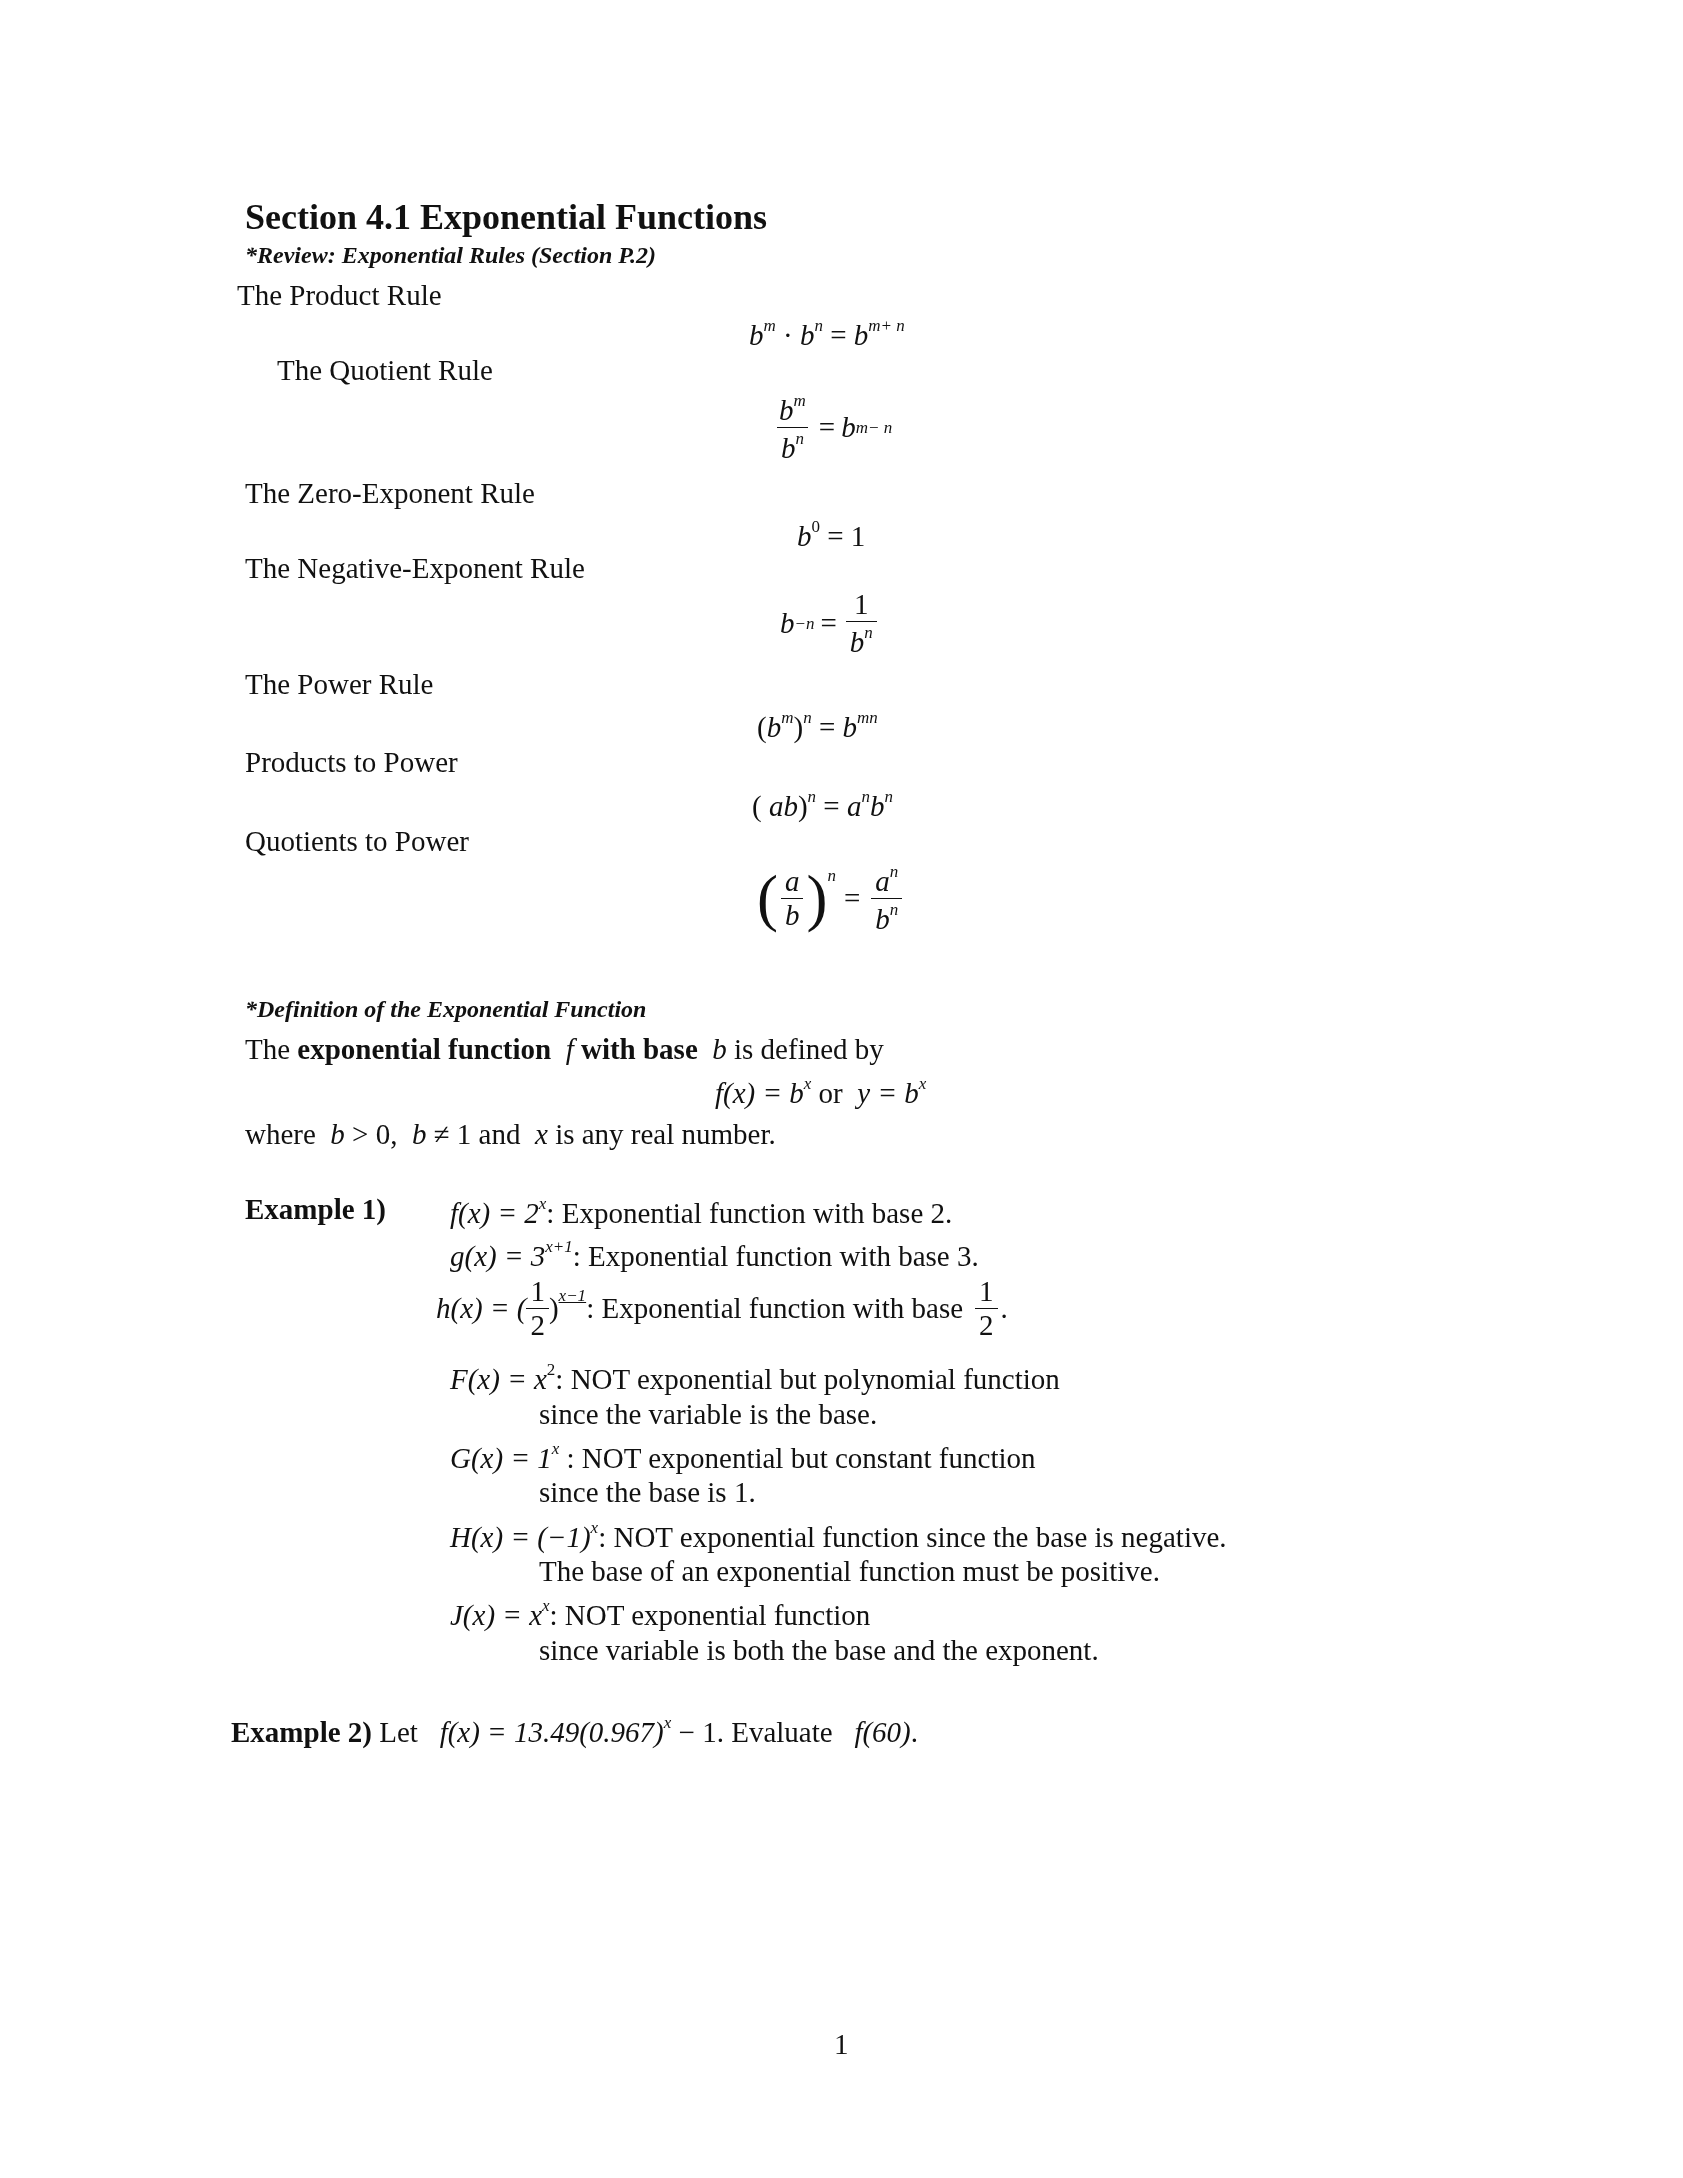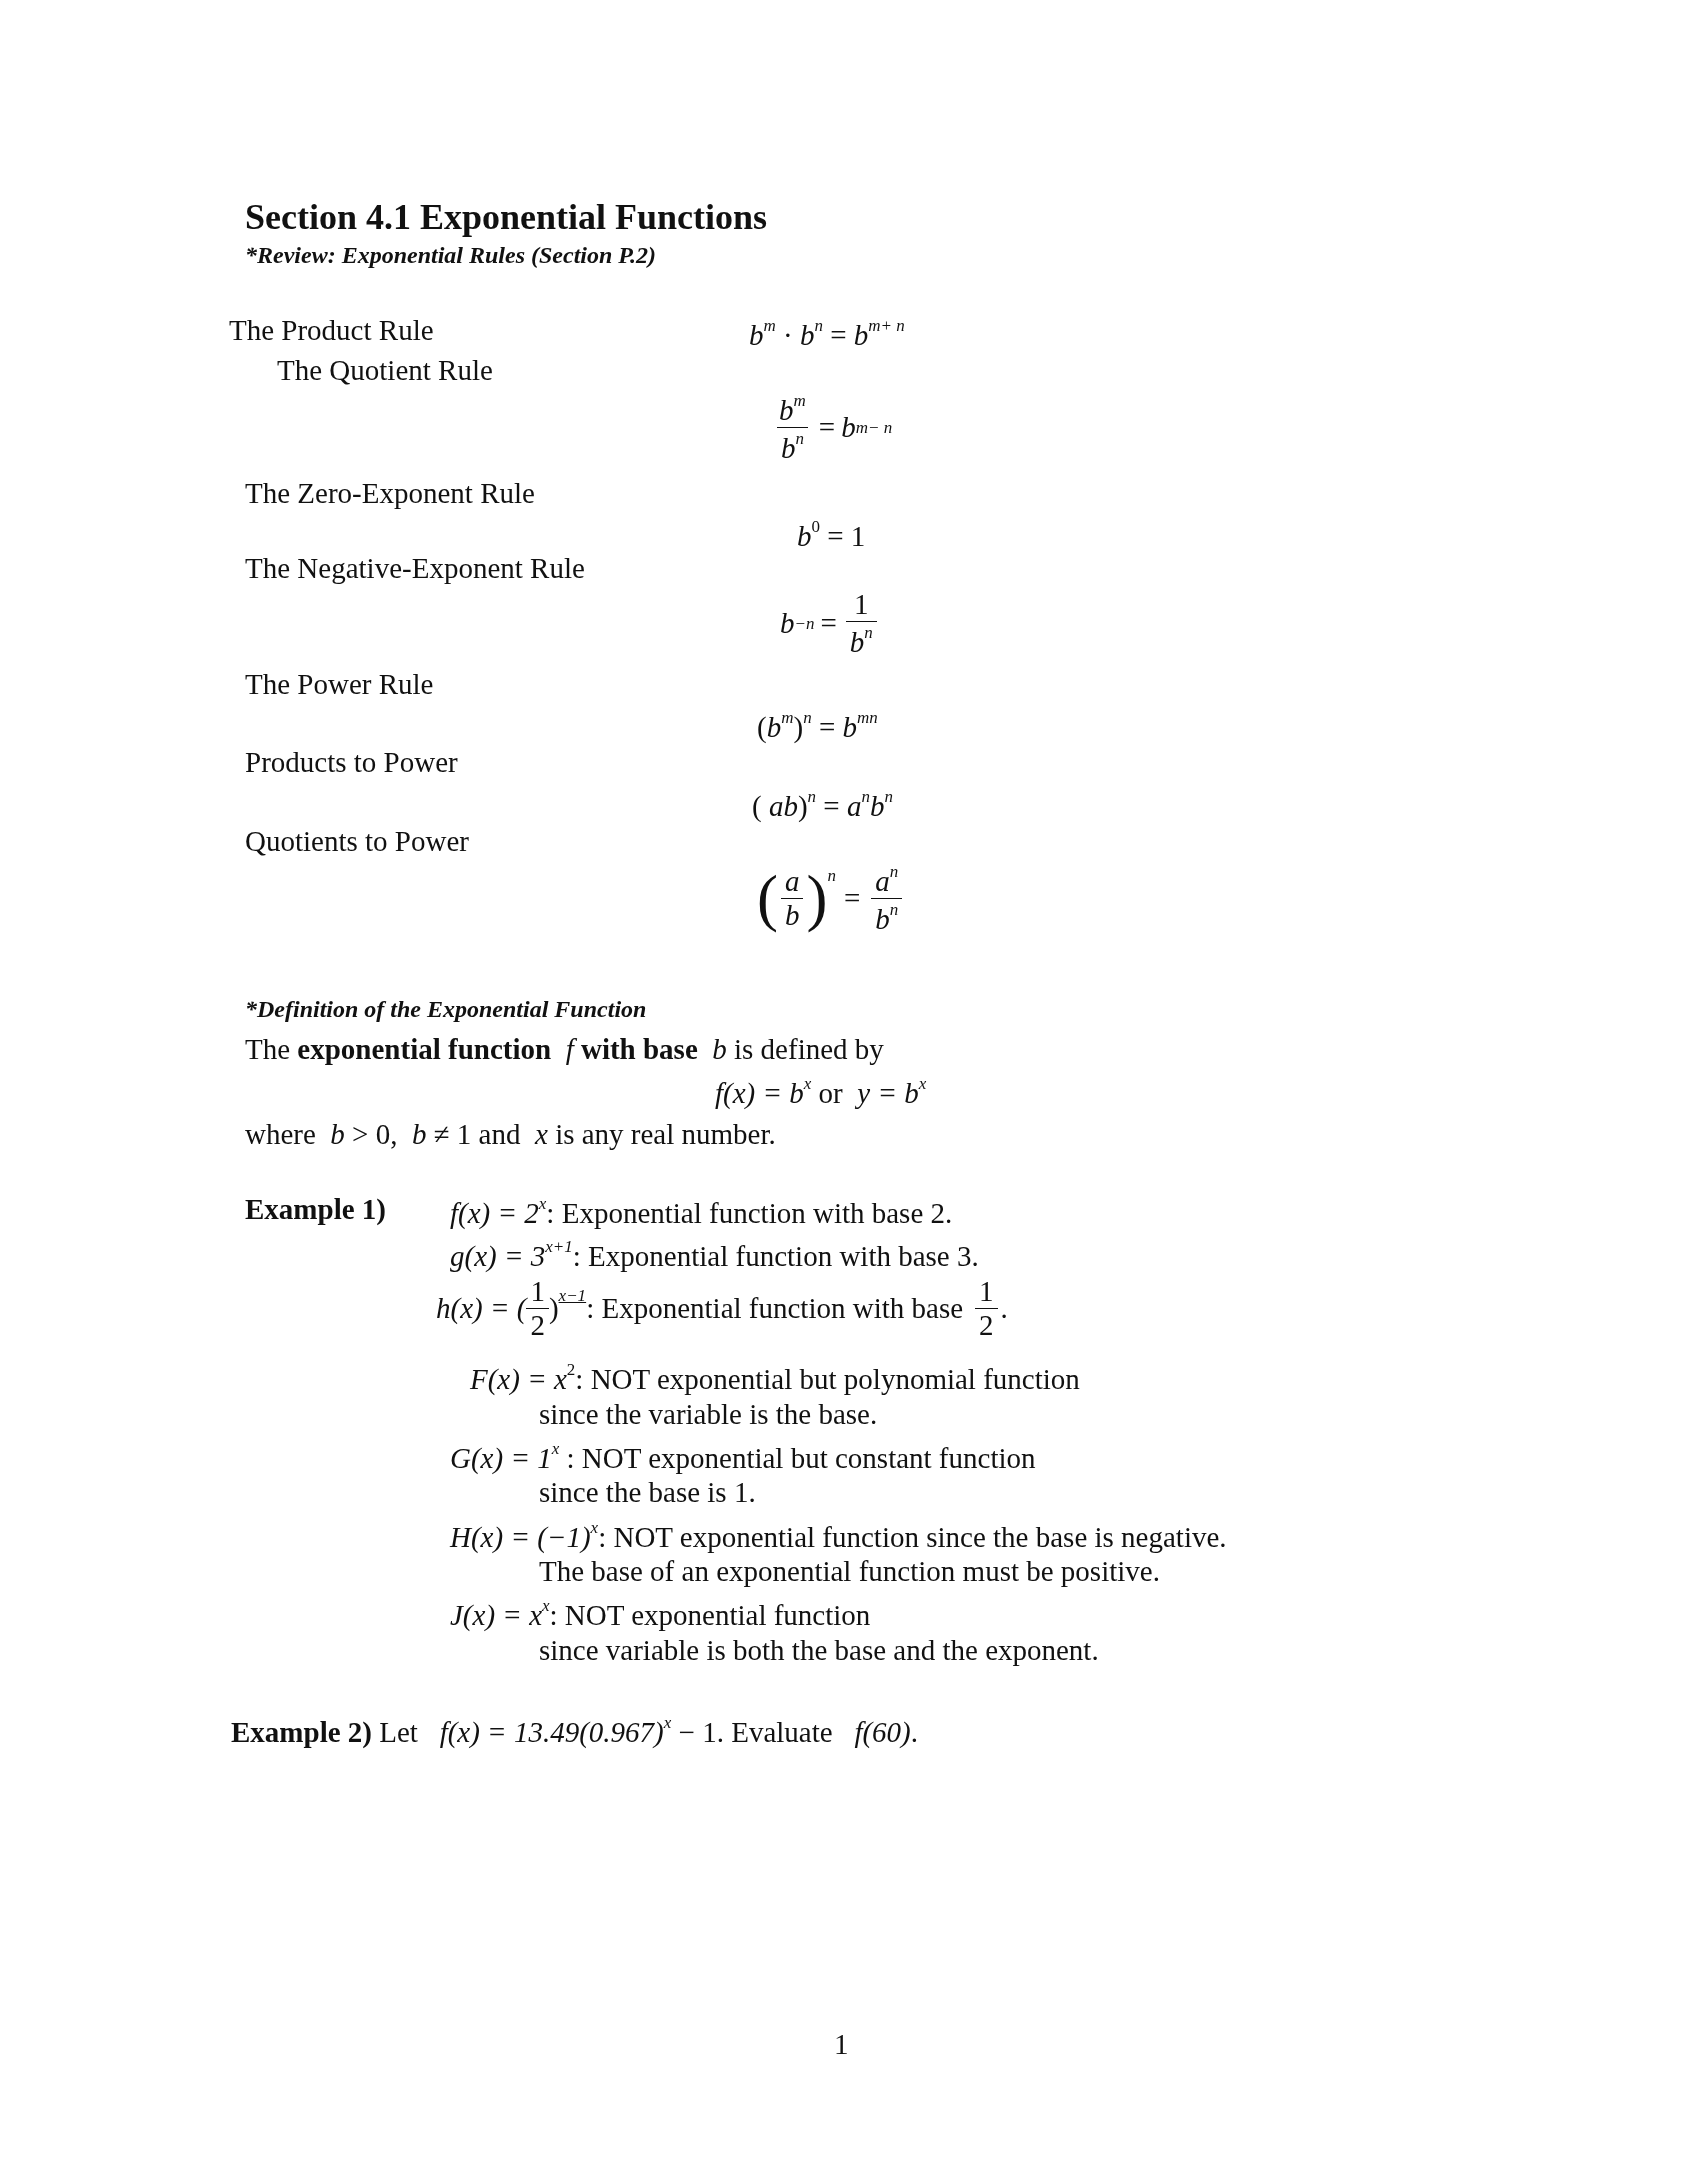--- a/index.html
+++ b/index.html
@@ -18,21 +18,21 @@
   .frac .den { border-top:1.6px solid #111; padding:2px 4px 0 4px; }
   .paren { font-size:63px; font-style:normal; font-weight:200; vertical-align:middle; line-height:1; }
   .rm { font-style:normal; }
 </style>
 </head>
 <body>
 
 <div class="abs title" style="left:245px; top:196px;">Section 4.1 Exponential Functions</div>
 <div class="abs h2" style="left:245px; top:242px;">*Review: Exponential Rules (Section P.2)</div>
 
-<div class="abs t" style="left:229px; top:281px;margin-top:35px;">The Product Rule</div>
+<div class="abs t" style="left:237px; top:281px;">The Product Rule</div>
 <div class="abs t" style="left:245px; top:356px;margin-left:32px;">The Quotient Rule</div>
 <div class="abs t" style="left:245px; top:479px;">The Zero-Exponent Rule</div>
 <div class="abs t" style="left:245px; top:554px;">The Negative-Exponent Rule</div>
 <div class="abs t" style="left:245px; top:670px;">The Power Rule</div>
 <div class="abs t" style="left:245px; top:748px;">Products to Power</div>
 <div class="abs t" style="left:245px; top:827px;">Quotients to Power</div>
 
 <div class="abs m" style="left:749px; top:317px;">b<span class="up">m</span> <span class="rm">·</span> b<span class="up">n</span> <span class="rm">=</span> b<span class="up">m+ n</span></div>
 
 <div class="abs m" style="left:772px; top:392px; display:flex; align-items:center;">
@@ -100,21 +100,21 @@
   <span>)</span>
     <span class="up" style="align-self:flex-start; margin-top:10px;text-decoration:underline;">x−1</span>
     <span>: Exponential function with base</span>
   <span class="frac" style="margin-left:12px;">
       <span class="num">1</span>
       <span class="den" style="border-top-width:1.2px;">2</span>
     </span>
     <span>.</span>
 </div>
 
-<div class="abs t" style="left:450px; top:1361px;margin-left:20px;">
+<div class="abs t" style="left:450px; top:1361px;">
   <i>F(x) = x</i><span class="upn">2</span><span>: NOT exponential but polynomial function</span>
 </div>
 <div class="abs t" style="left:539px; top:1400px;">since the variable is the base.</div>
 
 <div class="abs t" style="left:450px; top:1440px;">
   <i>G(x) = 1</i><span class="up">x</span><span> : NOT exponential but constant function</span>
 </div>
 <div class="abs t" style="left:539px; top:1478px;">since the base is 1.</div>
 
 <div class="abs t" style="left:450px; top:1519px;">

